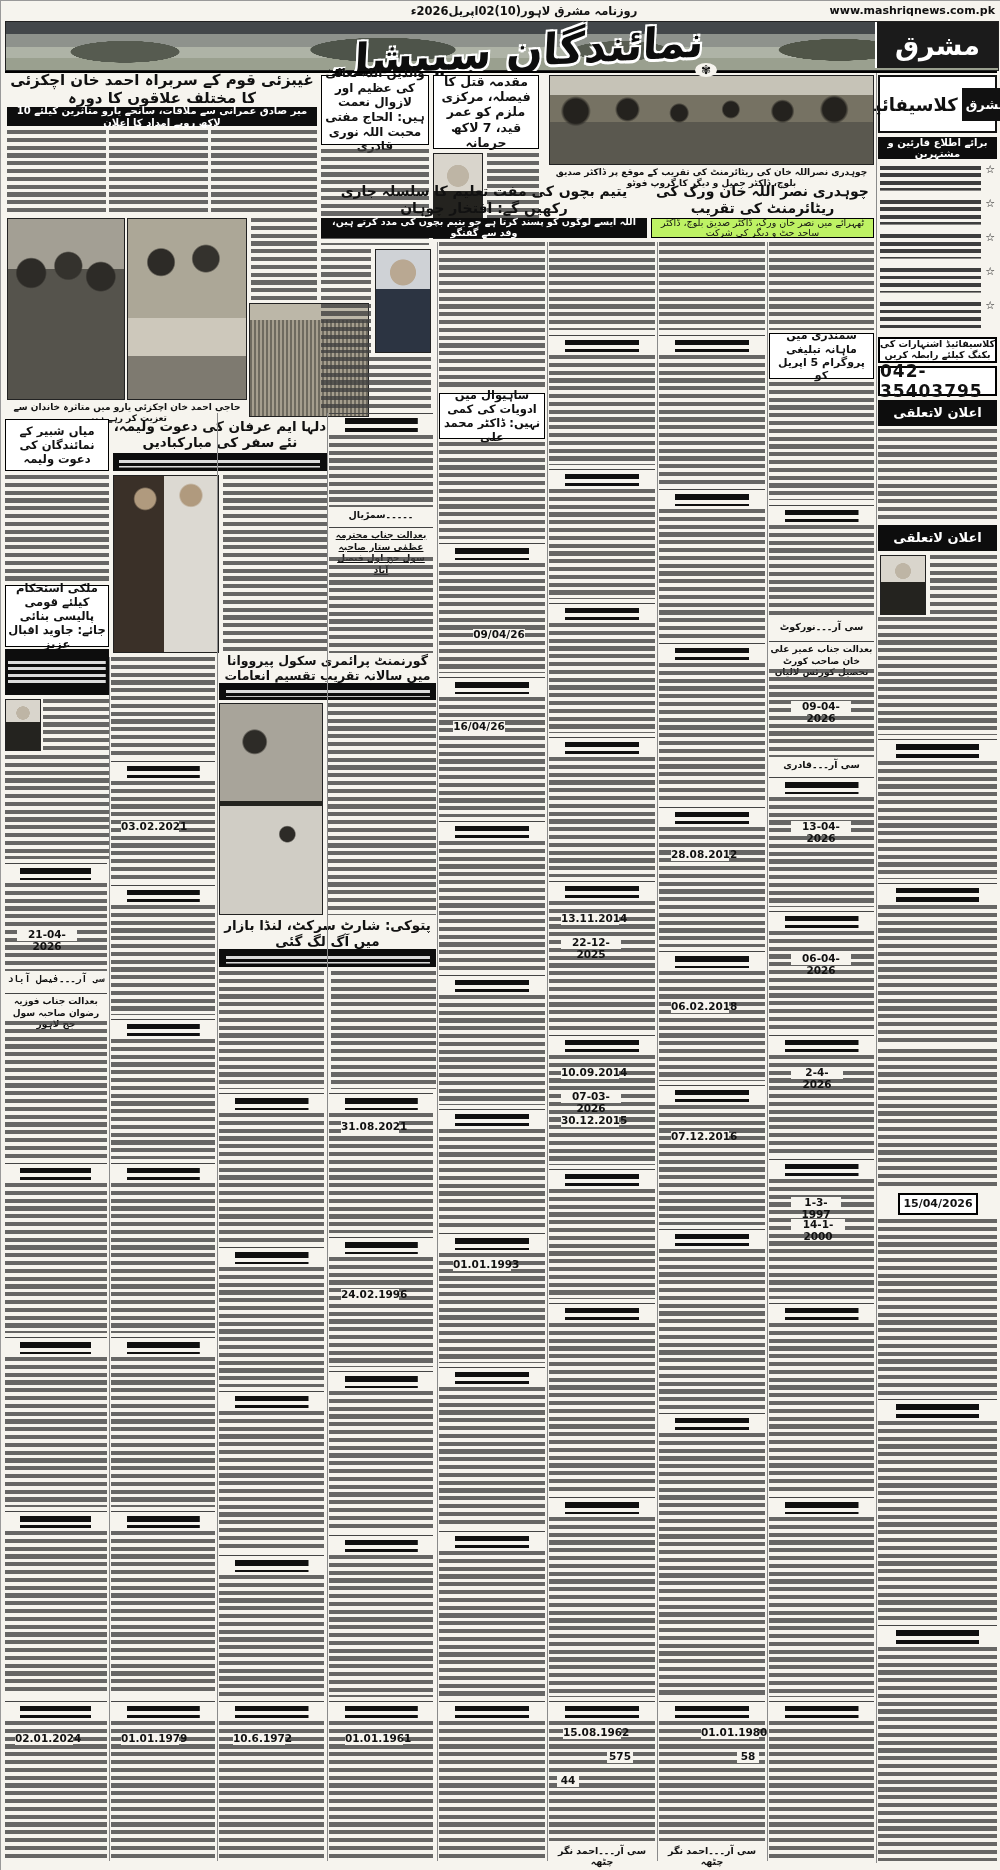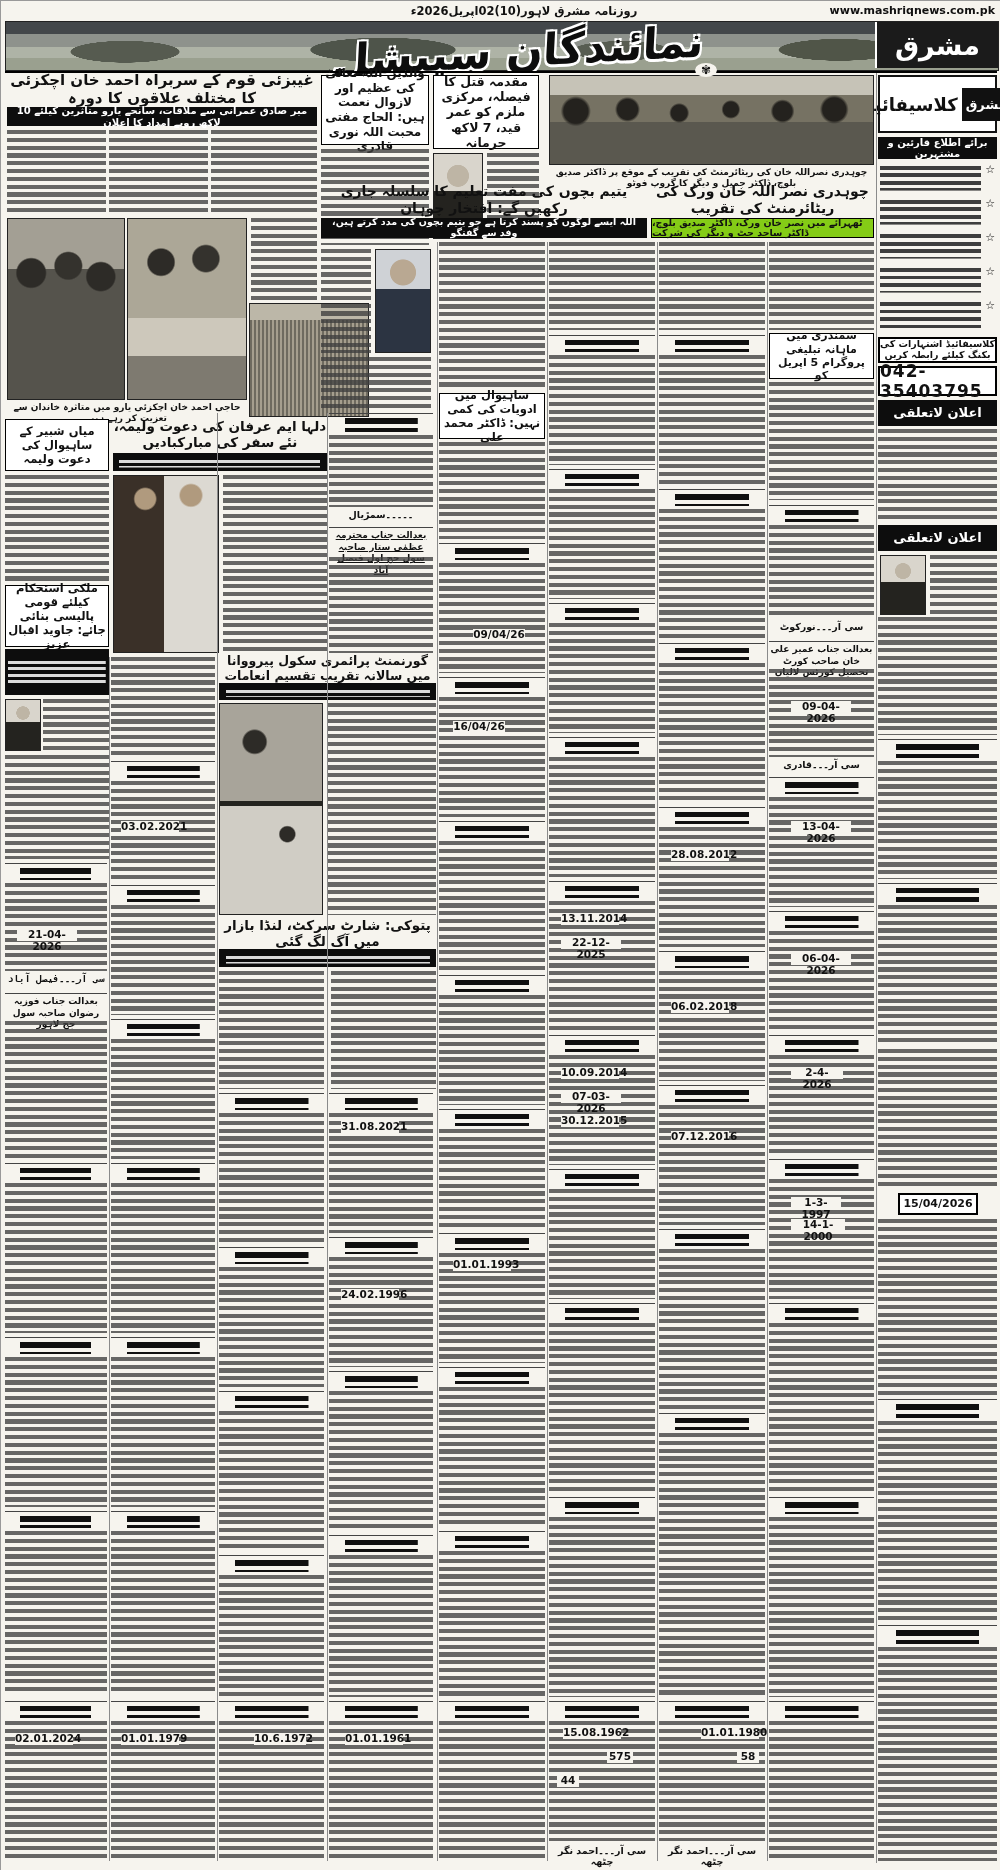--- a/index.html
+++ b/index.html
@@ -25,22 +25,22 @@
   .cl-head{position:absolute;left:877px;top:74px;width:119px;height:58px;border:2px solid #111;
     display:flex;flex-direction:row-reverse;align-items:center;justify-content:center;gap:4px;box-sizing:border-box;background:#fff;}
   .cl-logo{background:#111;color:#fff;font-size:13px;font-weight:800;padding:9px 4px;direction:rtl;}
   .cl-title{font-size:18px;font-weight:800;direction:rtl;}
   .blk{position:absolute;box-sizing:border-box;font-family:"DejaVu Sans",sans-serif;color:#111;}
   .hl{font-weight:800;text-align:center;direction:rtl;line-height:1.18;display:flex;align-items:center;justify-content:center;}
   .hlbox{font-weight:800;text-align:center;direction:rtl;line-height:1.22;border:1.5px solid #000;
     display:flex;align-items:center;justify-content:center;padding:1px 2px;background:#fff;}
   .bar{background:#0d0d0d;color:#fff;font-weight:700;text-align:center;direction:rtl;line-height:1.12;
     display:flex;align-items:center;justify-content:center;padding:0 3px;}
-  .boxb{border:1.5px solid #000;font-weight:700;text-align:left;direction:rtl;line-height:1.1;
-    display:flex;align-items:center;justify-content:center;background:#84cc16;}
+  .boxb{border:1.5px solid #000;font-weight:400;text-align:center;direction:rtl;line-height:1.1;
+    display:flex;align-items:center;justify-content:center;background:#bef264;}
   .box{border:2px solid #000;font-weight:800;text-align:center;direction:rtl;line-height:1.15;
     display:flex;align-items:center;justify-content:center;background:#fff;}
   .phone{border:2.5px solid #000;font-weight:800;direction:ltr;letter-spacing:1px;
     display:flex;align-items:center;justify-content:center;background:#fff;}
   .barskel{background-color:#0d0d0d;background-image:repeating-linear-gradient(180deg,transparent 0 3.5px,rgba(255,255,255,.85) 3.5px 6.5px);
     background-size:94% 64%;background-repeat:no-repeat;background-position:center center;}
   .skel{background-image:repeating-linear-gradient(180deg,#3e3e3e 0 4.2px,transparent 4.2px 7.8px);opacity:.78;}
   .skelh{background-image:repeating-linear-gradient(180deg,#101010 0 5.5px,transparent 5.5px 9.5px);
     background-size:70% calc(100% - 5px);background-repeat:no-repeat;background-position:center 4px;
     border-top:1px solid #444;}
@@ -131,21 +131,21 @@
       <div class="blk skel" style="left: 320px; top: 356px; width: 110px; height: 52px;"></div>
       <div class="blk skelh" style="left: 328px; top: 412px; width: 104px; height: 20px;"></div>
       <div class="blk skel" style="left: 328px; top: 434px; width: 104px; height: 72px;"></div>
       <div class="blk soff" style="left: 328px; top: 508px; width: 104px; height: 12px;">۔۔۔۔۔سمڑیال</div>
       <div class="blk nh" style="left: 328px; top: 526px; width: 104px; height: 26px; text-decoration: underline;">بعدالت جناب محترمہ عظمٰی ستار صاحبہ سول جج اول فیصل آباد</div>
       <div class="blk skel" style="left: 328px; top: 556px; width: 104px; height: 96px;"></div>
       <div class="blk hl" style="left: 112px; top: 418px; width: 214px; height: 32px; font-size: 13.5px;">دلہا ایم عرفان کی دعوت ولیمہ، نئے سفر کی مبارکبادیں</div>
       <div class="blk barskel" style="left: 112px; top: 452px; width: 214px; height: 18px;"></div>
       <div class="blk ph ph6" style="left: 112px; top: 474px; width: 106px; height: 178px;"></div>
       <div class="blk skel" style="left: 222px; top: 474px; width: 104px; height: 178px;"></div>
-      <div class="blk hlbox" style="left: 4px; top: 418px; width: 104px; height: 52px; font-size: 11.5px;">میاں شبیر کے ساہیوال کی دعوت ولیمہ</div>
+      <div class="blk hlbox" style="left: 4px; top: 418px; width: 104px; height: 52px; font-size: 11.5px;">میاں شبیر کے نمائندگان کی دعوت ولیمہ</div>
       <div class="blk skel" style="left: 4px; top: 474px; width: 104px; height: 106px;"></div>
       <div class="blk hlbox" style="left: 4px; top: 584px; width: 104px; height: 62px; font-size: 11.5px;">ملکی استحکام کیلئے قومی پالیسی بنائی جائے: جاوید اقبال عزیز</div>
       <div class="blk barskel" style="left: 4px; top: 648px; width: 104px; height: 46px;"></div>
       <div class="blk ph ph5" style="left: 4px; top: 698px; width: 36px; height: 52px;"></div>
       <div class="blk skel" style="left: 42px; top: 698px; width: 66px; height: 52px;"></div>
       <div class="blk skel" style="left: 4px; top: 754px; width: 104px; height: 104px;"></div>
       <div class="blk hl" style="left: 218px; top: 656px; width: 217px; height: 24px; font-size: 12.5px;">گورنمنٹ پرائمری سکول پیرووانا میں سالانہ تقریب تقسیم انعامات</div>
       <div class="blk barskel" style="left: 218px; top: 682px; width: 217px; height: 17px;"></div>
       <div class="blk ph ph7" style="left: 218px; top: 702px; width: 104px; height: 212px;"></div>
       <div class="blk skel" style="left: 326px; top: 702px; width: 109px; height: 212px;"></div>
@@ -260,21 +260,21 @@
       <div class="blk skelh" style="left: 218px; top: 1092px; width: 105px; height: 18px;"></div>
       <div class="blk skel" style="left: 218px; top: 1112px; width: 105px; height: 130px;"></div>
       <div class="blk skelh" style="left: 218px; top: 1246px; width: 105px; height: 18px;"></div>
       <div class="blk skel" style="left: 218px; top: 1266px; width: 105px; height: 120px;"></div>
       <div class="blk skelh" style="left: 218px; top: 1390px; width: 105px; height: 18px;"></div>
       <div class="blk skel" style="left: 218px; top: 1410px; width: 105px; height: 140px;"></div>
       <div class="blk skelh" style="left: 218px; top: 1554px; width: 105px; height: 18px;"></div>
       <div class="blk skel" style="left: 218px; top: 1574px; width: 105px; height: 122px;"></div>
       <div class="blk skelh" style="left: 218px; top: 1700px; width: 105px; height: 18px;"></div>
       <div class="blk skel" style="left: 218px; top: 1720px; width: 105px; height: 140px;"></div>
-      <div class="blk chip" style="left: 232px; top: 1732px; width: 52px; height: 12px; margin-left: 21px;">10.6.1972</div>
+      <div class="blk chip" style="left: 232px; top: 1732px; width: 52px; height: 12px;">10.6.1972</div>
       <div class="blk skelh" style="left: 328px; top: 1092px; width: 104px; height: 18px;"></div>
       <div class="blk skel" style="left: 328px; top: 1112px; width: 104px; height: 120px;"></div>
       <div class="blk chip" style="left: 340px; top: 1120px; width: 58px; height: 12px;">31.08.2021</div>
       <div class="blk skelh" style="left: 328px; top: 1236px; width: 104px; height: 18px;"></div>
       <div class="blk skel" style="left: 328px; top: 1256px; width: 104px; height: 110px;"></div>
       <div class="blk chip" style="left: 340px; top: 1288px; width: 58px; height: 12px;">24.02.1996</div>
       <div class="blk skelh" style="left: 328px; top: 1370px; width: 104px; height: 18px;"></div>
       <div class="blk skel" style="left: 328px; top: 1390px; width: 104px; height: 140px;"></div>
       <div class="blk skelh" style="left: 328px; top: 1534px; width: 104px; height: 18px;"></div>
       <div class="blk skel" style="left: 328px; top: 1554px; width: 104px; height: 142px;"></div>

